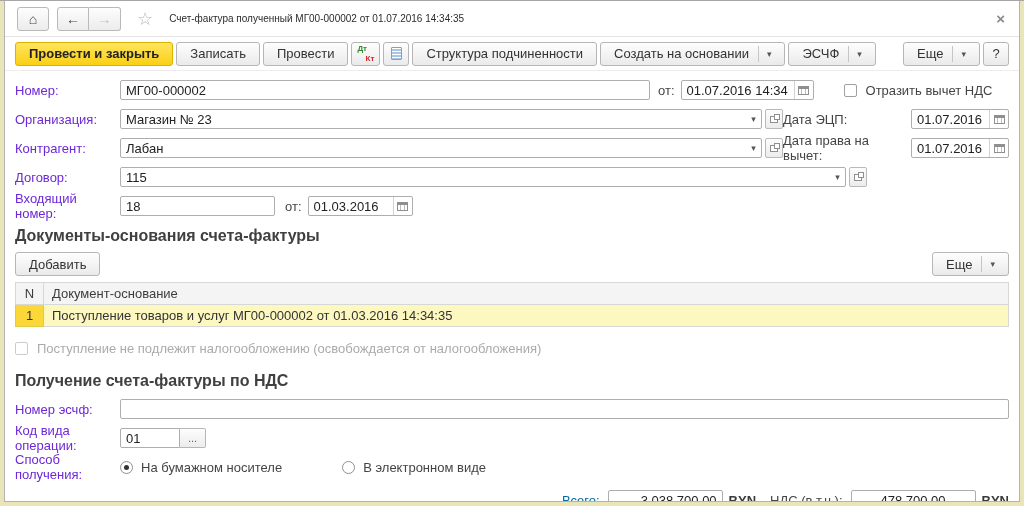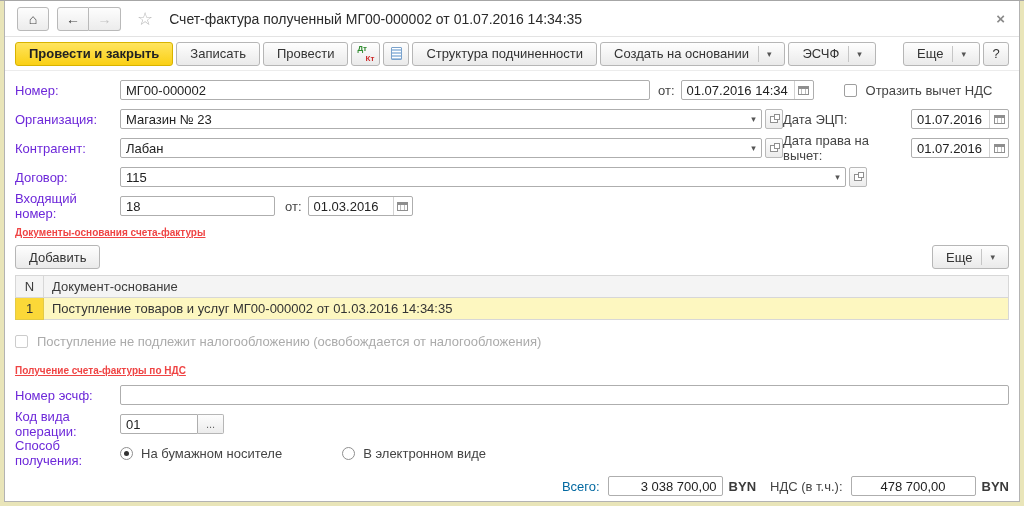--- a/index.html
+++ b/index.html
@@ -9,21 +9,21 @@
   .frame { width:1024px; height:506px; background:#e9e5b9; padding:0 4px 4px 4px; border-top:1px solid #a6a6a6; }
   .window { width:100%; height:100%; background:#fff; border:1px solid #b3b3b3; border-top:none; display:flex; flex-direction:column; overflow:hidden; }
 
   
   .titlebar { height:36px; display:flex; align-items:center; padding:0 12px; border-bottom:1px solid #e3e3e3; flex:0 0 auto; }
   .navbtn { height:24px; min-width:32px; border:1px solid #b9b9b9; border-radius:3px; background:linear-gradient(#fdfdfd,#ececec); display:flex; align-items:center; justify-content:center; font-size:14px; color:#444; cursor:default; }
   .navgroup { display:flex; margin-left:8px; }
   .navgroup .navbtn:first-child { border-radius:3px 0 0 3px; }
   .navgroup .navbtn:last-child { border-radius:0 3px 3px 0; border-left:none; color:#c2c2c2; }
   .star { margin-left:16px; font-size:18px; color:#b8b8b8; }
-  .title { margin-left:16px; font-size:14px; color:#2b2b2b; white-space:nowrap; }
+  .title { margin-left:16px; font-size:10px; color:#2b2b2b; white-space:nowrap; }
   .close { margin-left:auto; color:#8a8a8a; font-size:15px; font-weight:bold; padding:0 2px; }
 
   
   .toolbar { height:34px; display:flex; align-items:center; gap:3px; padding:0 10px; border-bottom:1px solid #ececec; flex:0 0 auto; }
   .btn { height:24px; padding:0 13px; border:1px solid #b6b6b6; border-radius:3px; background:linear-gradient(#fefefe,#eaeaea); color:#333; font-size:13px; display:inline-flex; align-items:center; white-space:nowrap; }
   .btn.primary { background:linear-gradient(#ffe45e,#fad015); border-color:#d8b300; font-weight:bold; color:#222; }
   .btn.iconbtn { padding:0 5px; min-width:26px; justify-content:center; }
   .btn .caret { font-size:9px; color:#555; border-left:1px solid #c6c6c6; margin-left:9px; padding-left:8px; height:16px; display:flex; align-items:center; }
   .spacer { flex:1; }
   .dtkt { position:relative; width:17px; height:17px; }
@@ -44,21 +44,21 @@
   .openbtn { width:18px; height:20px; border:1px solid #b9b9b9; border-radius:2px; margin-left:3px; display:flex; align-items:center; justify-content:center; background:linear-gradient(#fdfdfd,#ececec); flex:0 0 auto; }
   .openicon { position:relative; width:8px; height:7px; border:1px solid #8f8f8f; background:#fff; }
   .openicon::after { content:""; position:absolute; right:-3px; top:-3px; width:4px; height:4px; border:1px solid #8f8f8f; background:#fff; }
   .cb { width:13px; height:13px; border:1px solid #9f9f9f; border-radius:2px; background:#fff; flex:0 0 auto; }
   .cb.disabled { border-color:#cccccc; }
   .rb { width:13px; height:13px; border:1px solid #8f8f8f; border-radius:50%; background:#fff; position:relative; flex:0 0 auto; }
   .rb.sel::after { content:""; position:absolute; left:3px; top:3px; width:5px; height:5px; border-radius:50%; background:#333; }
   .rcluster { margin-left:auto; display:flex; align-items:center; width:226px; flex:0 0 auto; }
   .rcluster .rlbl { flex:1; color:#444; }
 
-  .section-title { color:#ef4444; font-weight:bold; font-size:10px; margin:6px 0 8px 0;text-decoration:underline; }
+  .section-title { color:#404040; font-weight:bold; font-size:16px; margin:6px 0 8px 0; }
   .gray { color:#ababab; }
 
   table.docs { border-collapse:collapse; width:100%; margin-bottom:10px; }
   table.docs th, table.docs td { border:1px solid #d7d7d7; height:22px; padding:0 8px; font-weight:normal; text-align:left; }
   table.docs th { background:#f4f4f4; color:#3c3c3c; }
   table.docs th.ncol, table.docs td.ncol { width:28px; text-align:center; padding:0 2px; }
   table.docs td { background:#fdf7c0; }
   table.docs td.ncol { background:#fbd838; border-color:#e3ca45; }
 
   .ellipsisbtn { width:26px; height:20px; border:1px solid #b6b6b6; border-left:none; border-radius:0 2px 2px 0; background:linear-gradient(#fdfdfd,#ececec); color:#666; font-size:11px; display:flex; align-items:center; justify-content:center; }
@@ -241,21 +241,21 @@
 
     <div class="section-title">Получение счета-фактуры по НДС</div>
 
     <div class="row">
       <span class="lbl">Номер эсчф:</span>
       <input class="inp" style="flex: 1 1 0%;">
     </div>
 
     <div class="row">
       <span class="lbl">Код вида операции:</span>
-      <input class="inp" style="width: 78px; border-radius: 2px 0px 0px 2px;" value="01">
+      <input class="inp" style="width: 60px; border-radius: 2px 0px 0px 2px;" value="01">
       <span class="ellipsisbtn">
         <span>...</span>
       </span>
     </div>
 
     <div class="row">
       <span class="lbl">Способ получения:</span>
       <span class="rb sel"></span>
       <span style="margin-left:8px; color:#444;">На бумажном носителе</span>
       <span class="rb" style="margin-left:60px;"></span>

